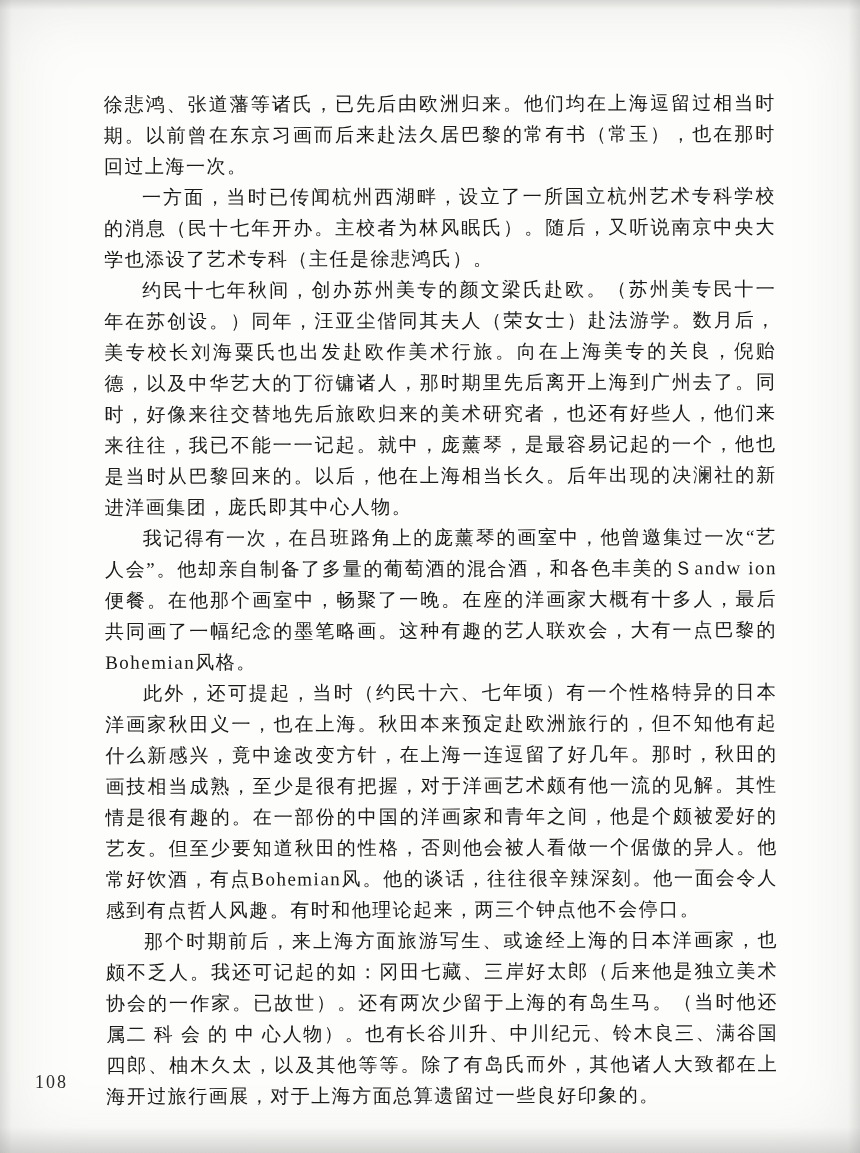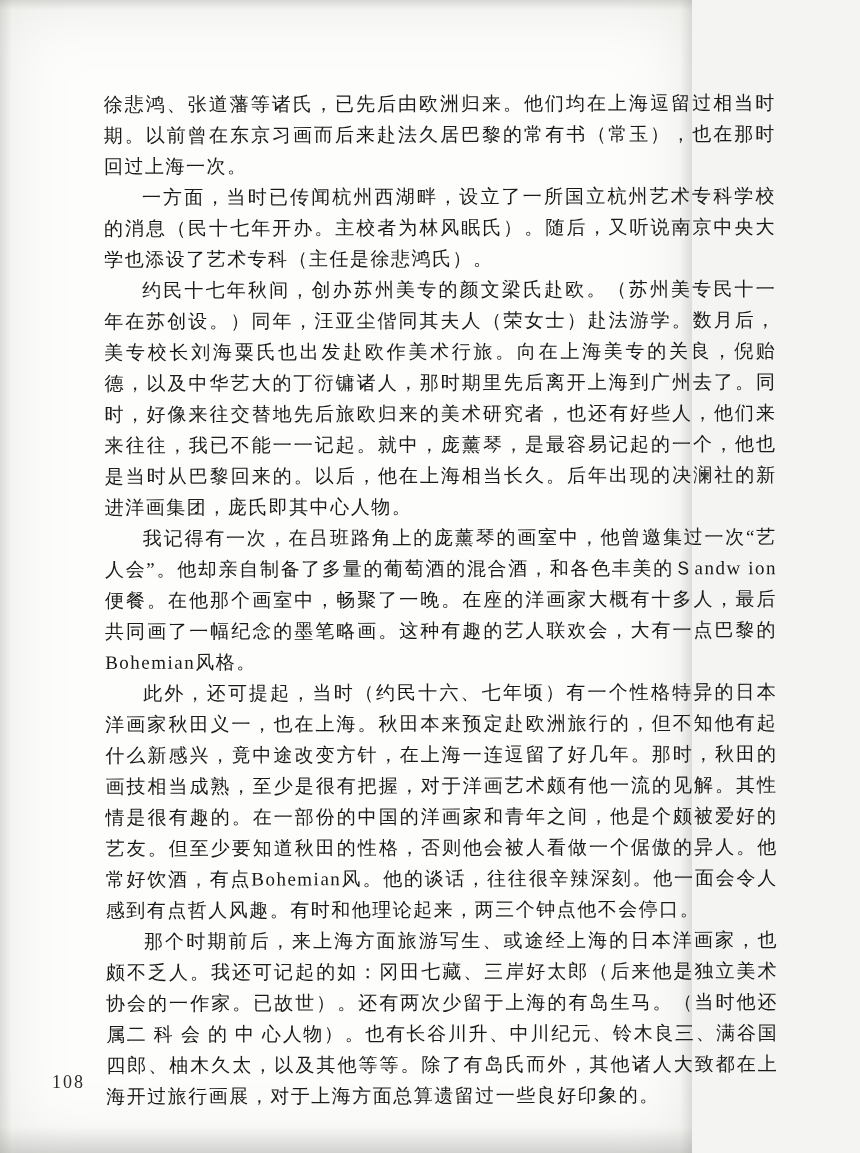--- a/index.html
+++ b/index.html
@@ -11,21 +11,21 @@
     height: 1153px;
     background: #f4f4f2;
     font-family: "Liberation Serif", "DejaVu Serif", serif;
     position: relative;
     overflow: hidden;
   }
   .scan-page {
     position: absolute;
     top: 0;
     left: 0;
-    width: 692px;
+    width: 860px;
     height: 1153px;
     background: #fdfdfb;
     box-shadow: inset 0 0 70px rgba(120,120,118,0.18);
   }
   
   .edge-top {
     position: absolute;
     top: 0; left: 0; right: 0;
     height: 10px;
     background: linear-gradient(to bottom, rgba(140,140,138,0.25), rgba(140,140,138,0));
@@ -62,21 +62,21 @@
   }
   .text-block p {
     margin: 0;
     text-indent: 2em;
   }
   .text-block p.no-indent {
     text-indent: 0;
   }
   .page-number {
     position: absolute;
-    left: 52px;
+    left: 35px;
     top: 1072px;
     font-size: 18px;
     letter-spacing: 2px;
     color: #2a2a2a;
     text-align: center;
   }
 </style>
 </head>
 <body>
 

